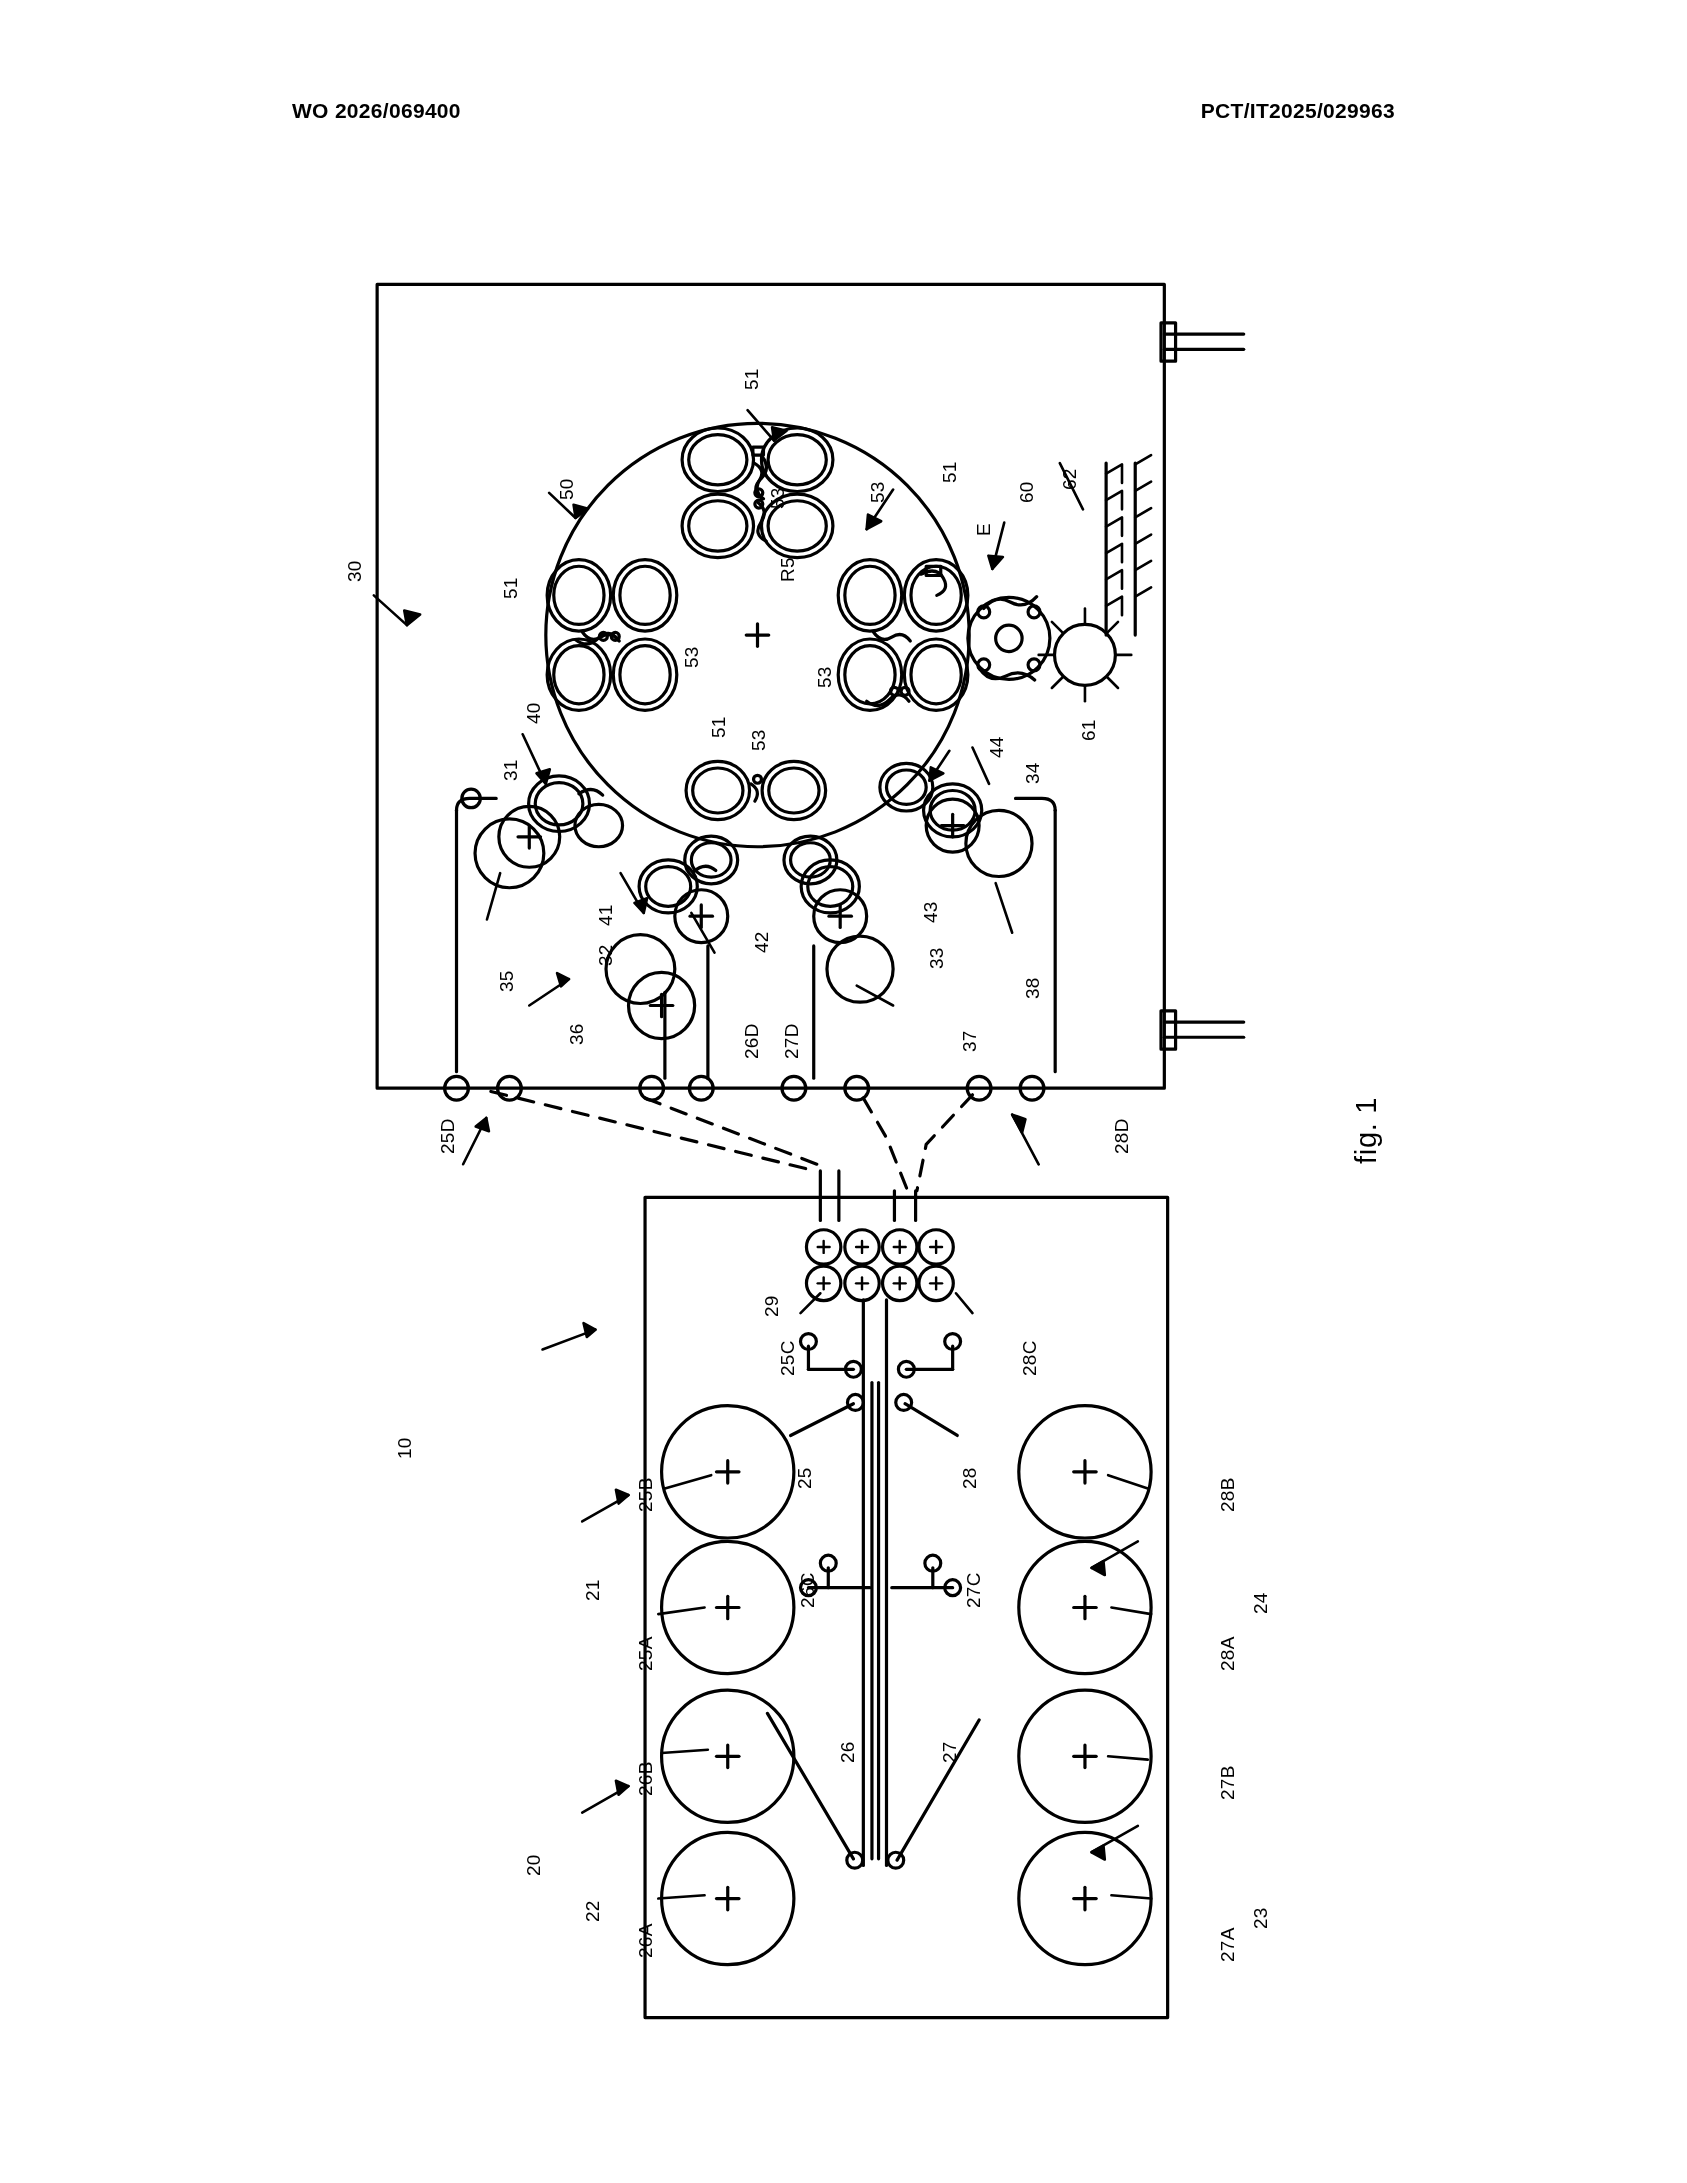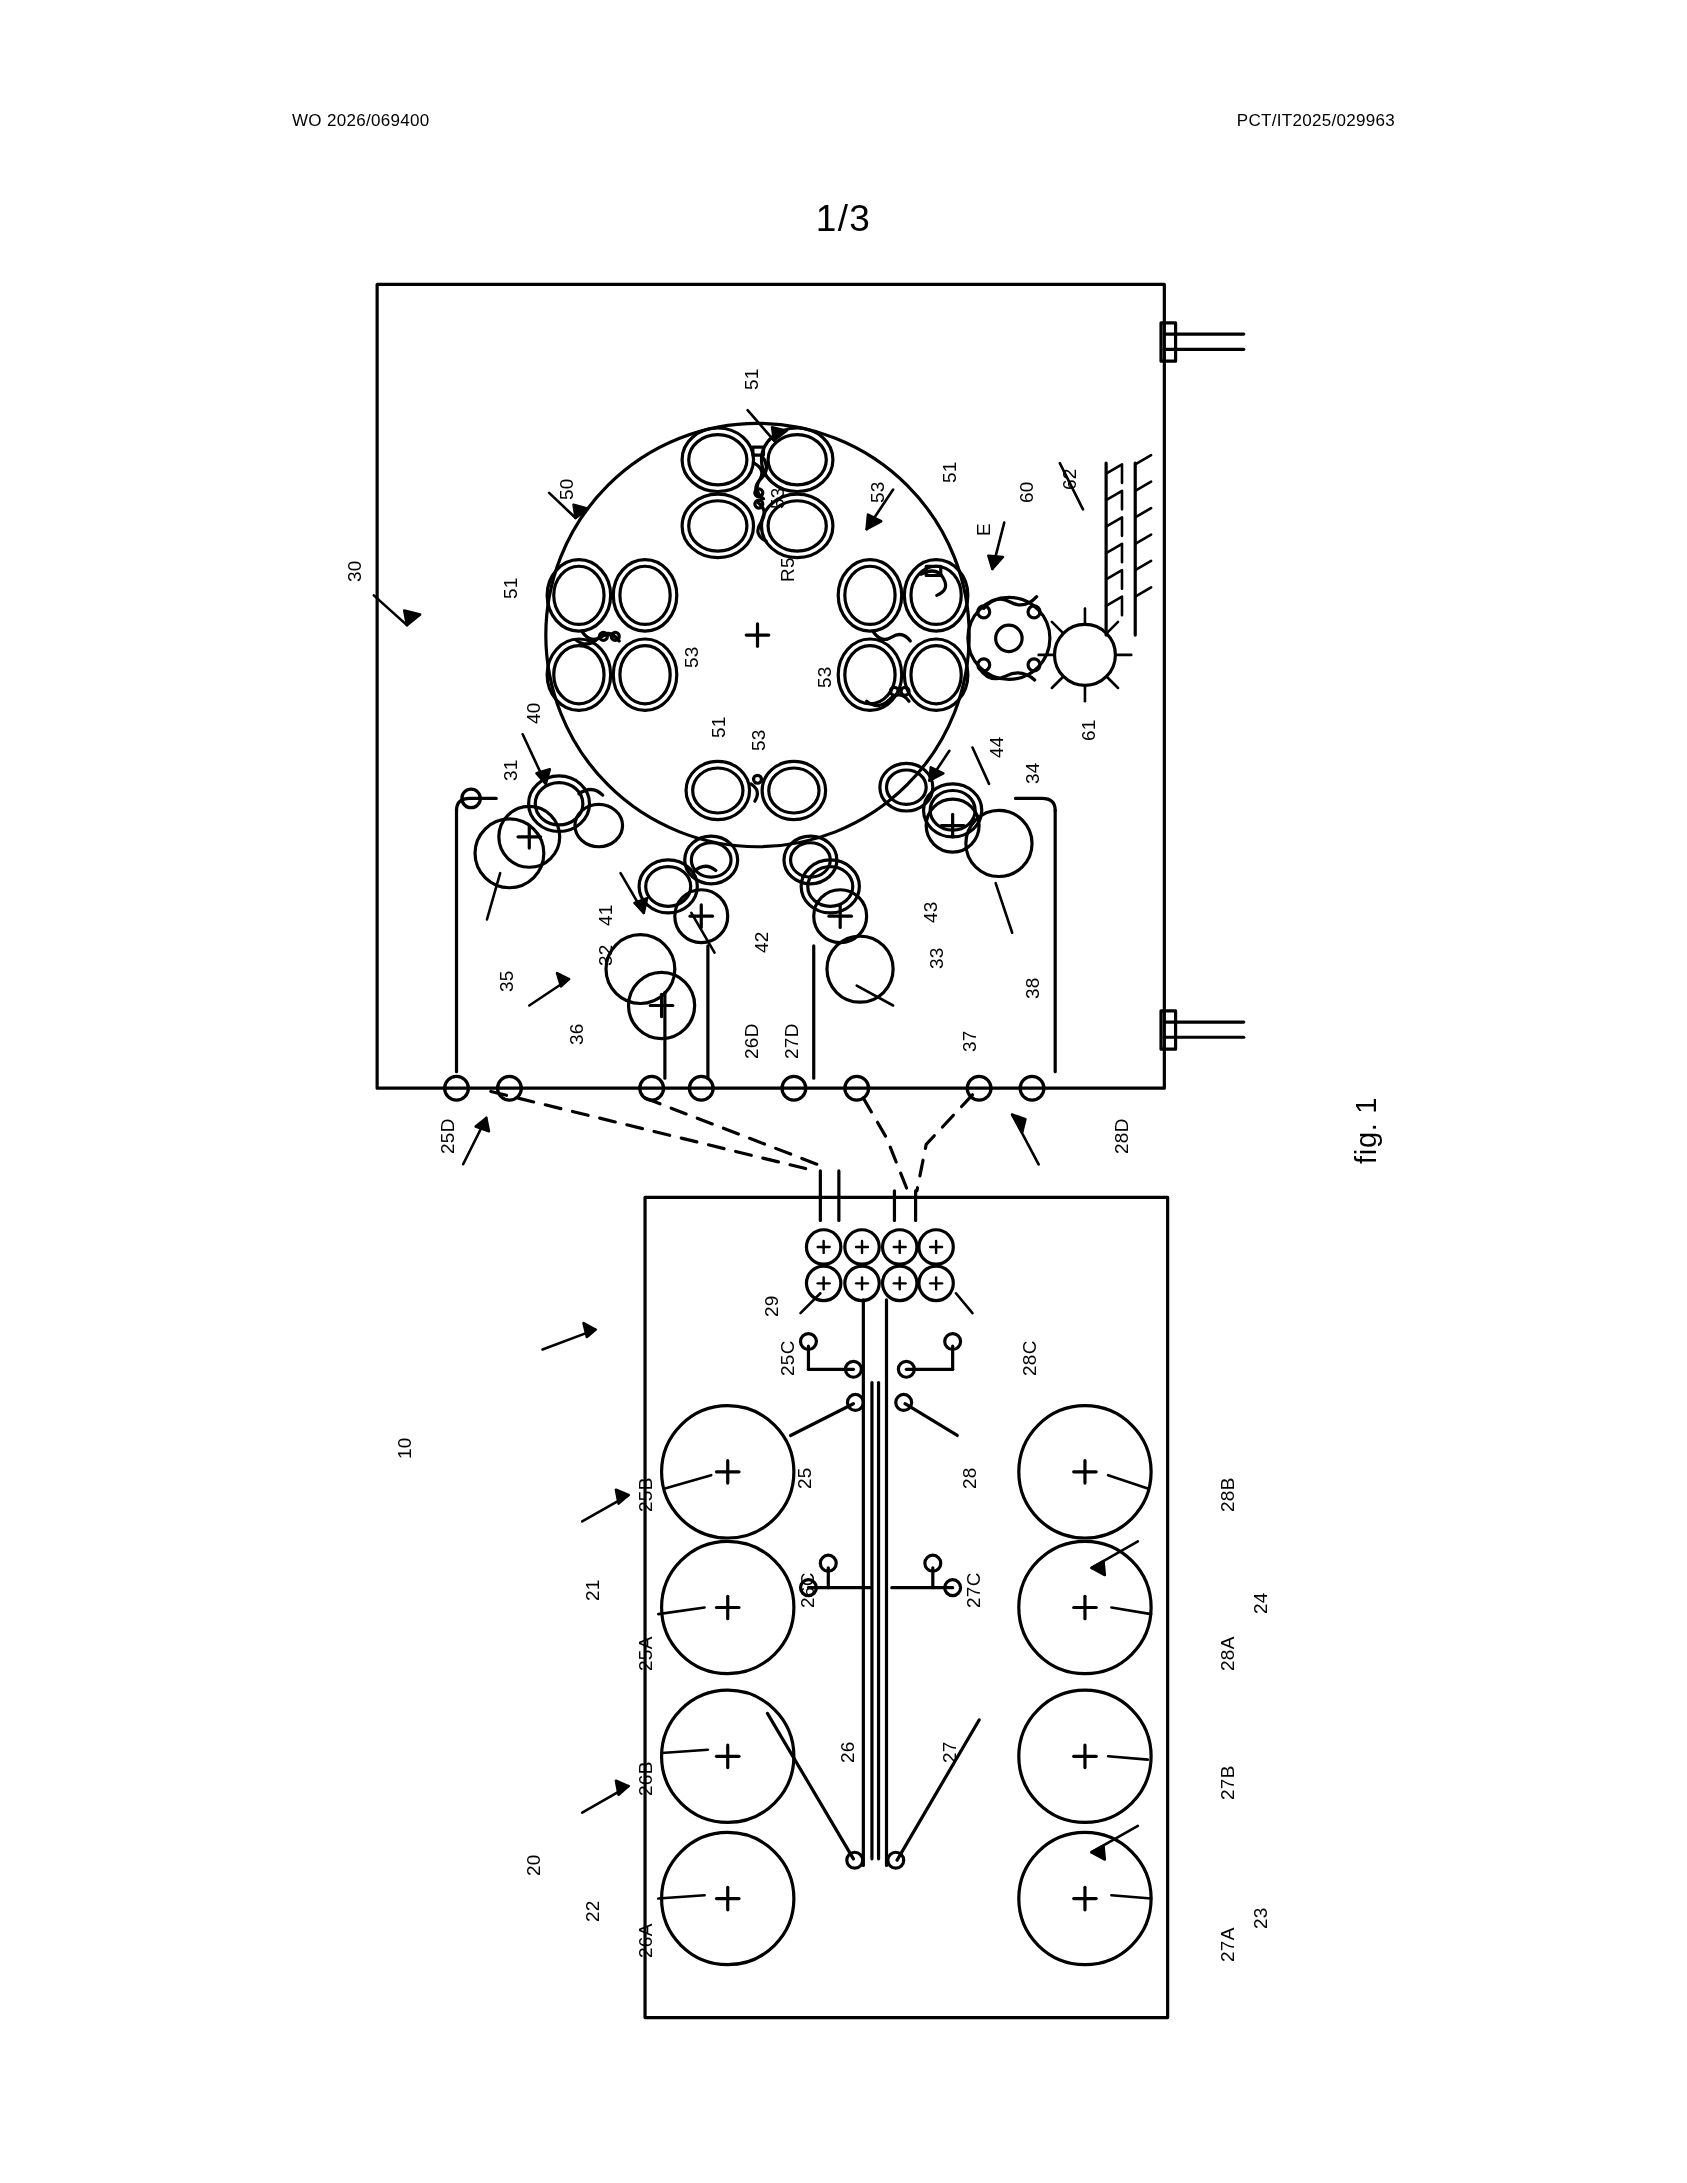--- a/index.html
+++ b/index.html
@@ -16,23 +16,23 @@
     overflow: hidden;
   }
   .page {
     position: absolute;
     left: 0; top: 0;
     width: 1687px;
     height: 2183px;
   }
   .hdr {
     position: absolute;
-    top: 111px;
-    font-size: 17px;
-    font-weight: normal;
+    top: 99px;
+    font-size: 21px;
+    font-weight: bold;
     letter-spacing: 0.3px;
   }
   .hdr-left { left: 292px; }
   .hdr-right { right: 292px; }
 
   .sheetno {
     position: absolute;
     top: 198px;
     left: 0;
     width: 1687px;
@@ -71,21 +71,20 @@
     vector-effect: non-scaling-stroke;
   }
 </style>
 </head>
 <body>
 
 <div class="page">
 
   <div class="hdr hdr-left">WO 2026/069400</div>
   <div class="hdr hdr-right">PCT/IT2025/029963</div>
-  <div class="sheetno">1/3</div>
 
   <svg class="art" viewBox="0 0 2550 3300">
     <g fill="none" stroke="#000000" stroke-width="3.2" stroke-linecap="round" stroke-linejoin="round">
 
       <rect x="570" y="430" width="1190" height="1215"></rect>
 
       <line x1="1760" y1="505" x2="1880" y2="505"></line>
       <line x1="1760" y1="528" x2="1880" y2="528"></line>
       <line x1="1760" y1="1545" x2="1880" y2="1545"></line>
       <line x1="1760" y1="1568" x2="1880" y2="1568"></line>

